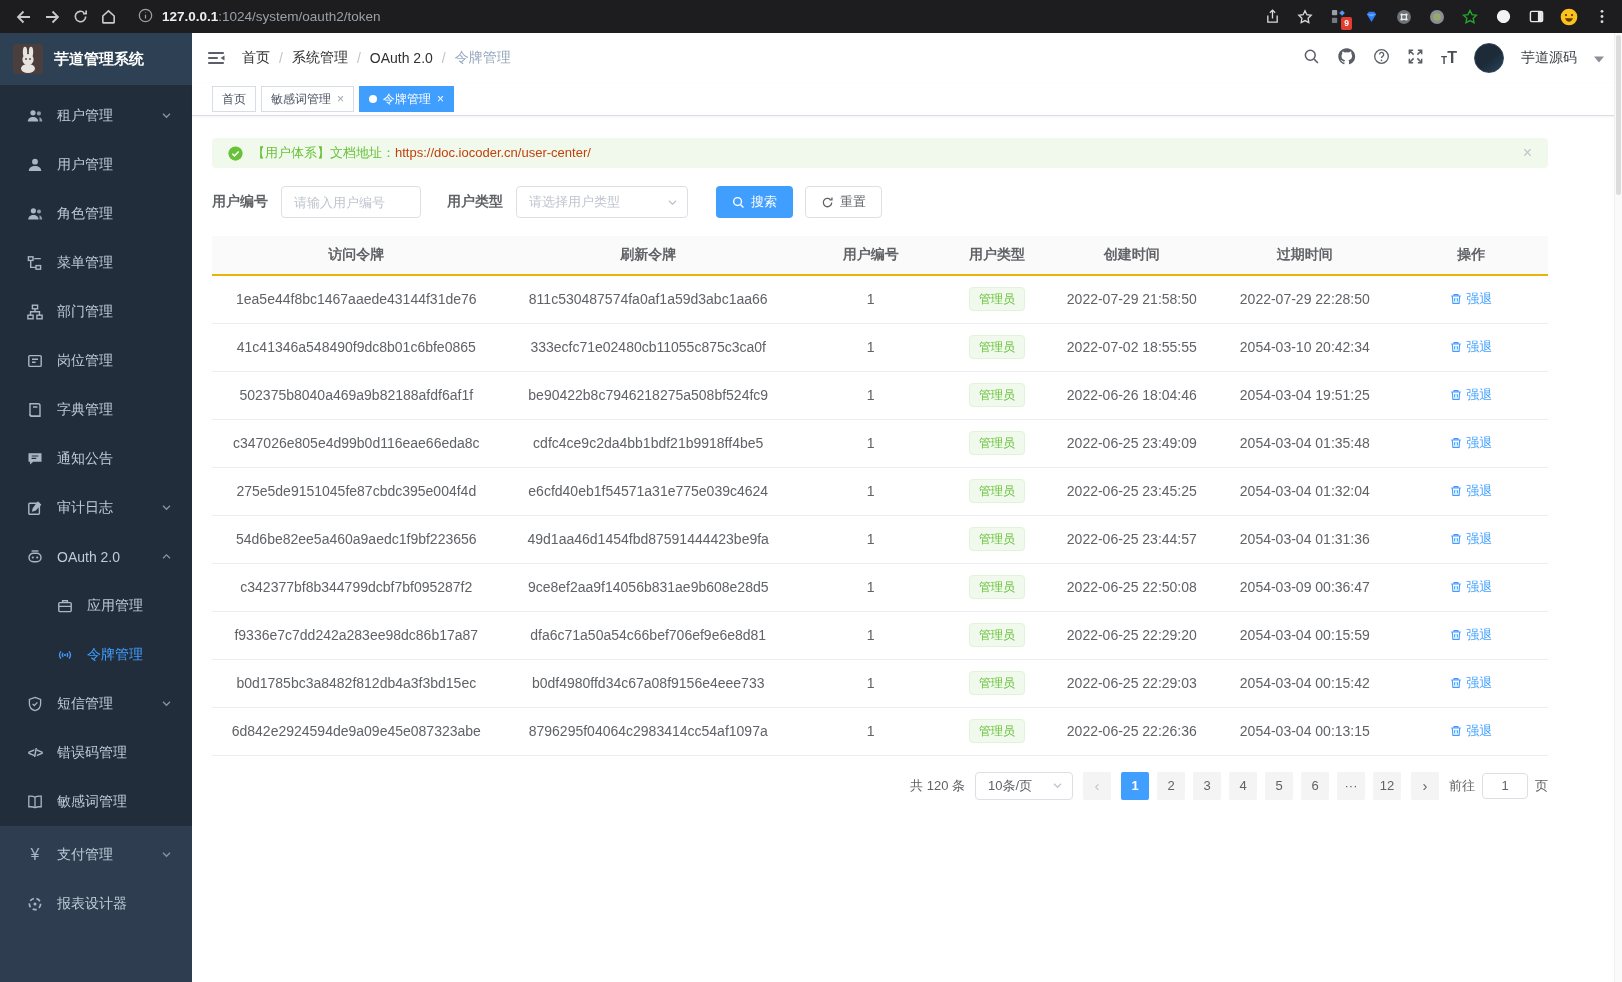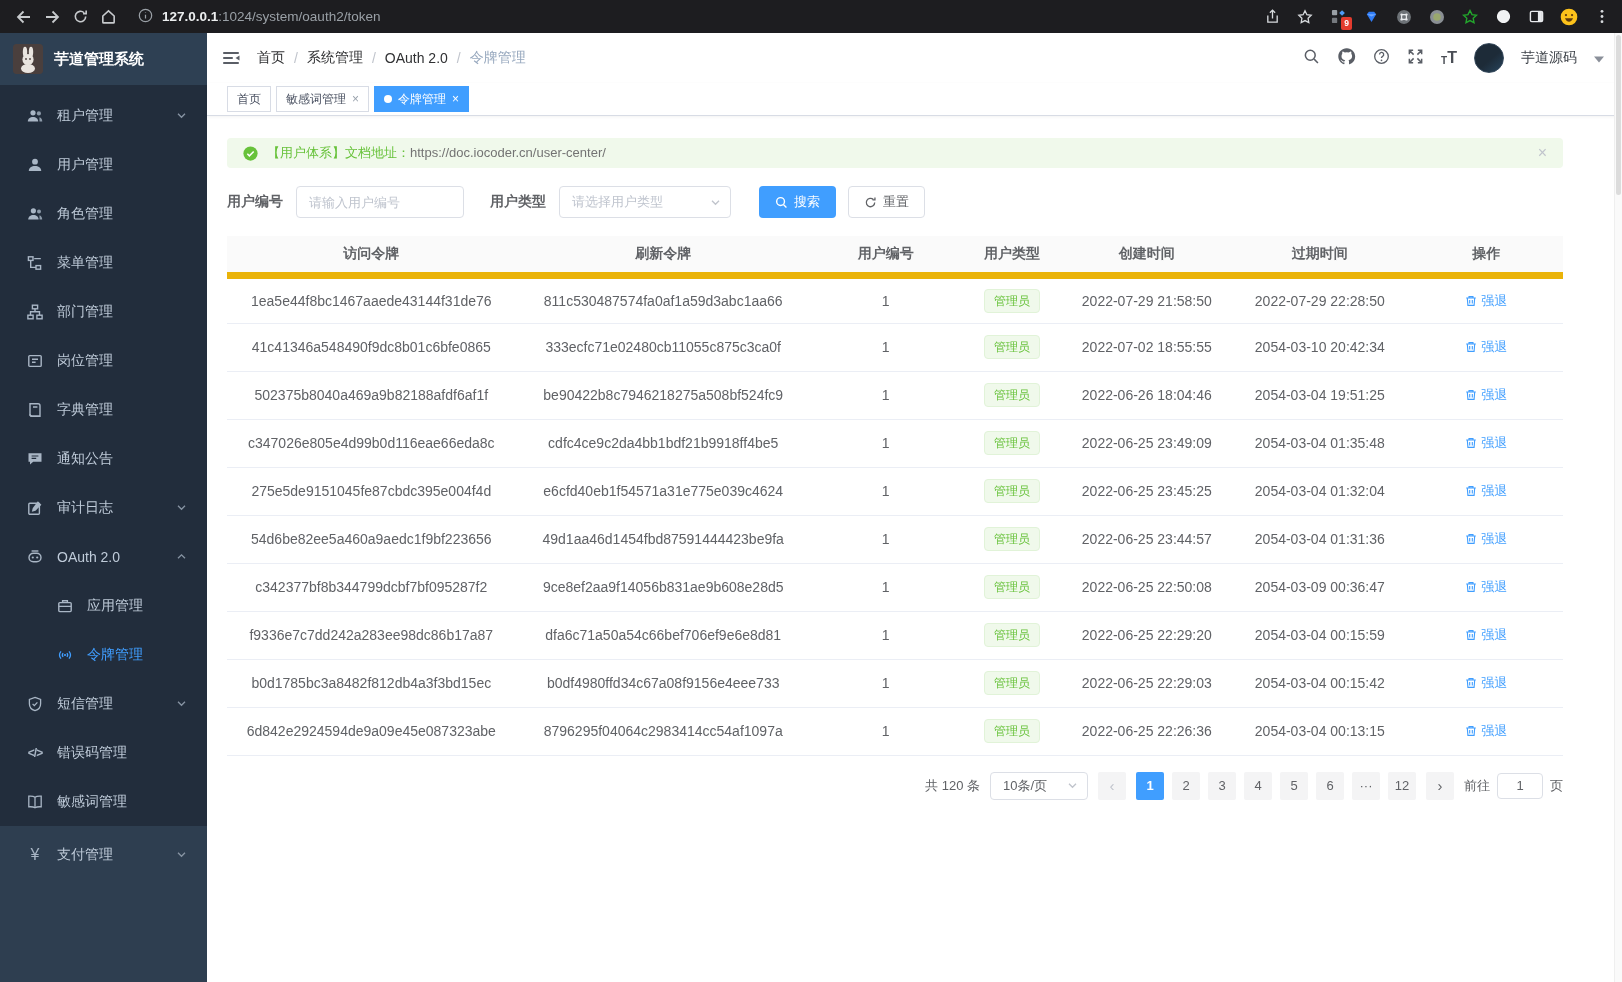--- a/index.html
+++ b/index.html
@@ -12,21 +12,21 @@
   .chrome .cbtn svg { display:block; }
   .urlwrap { display:flex; align-items:center; gap:9px; margin-left:16px; font-size:13.5px; cursor:text; }
   .urlwrap .host { color:#eceeef; font-weight:700; }
   .urlwrap .path { color:#9aa0a6; }
   .chrome-right { margin-left:auto; display:flex; align-items:center; gap:13px; }
   .ext { position:relative; width:20px; height:20px; display:flex; align-items:center; justify-content:center; cursor:pointer; color:#d7dadd; }
   .ext .badge { position:absolute; right:-4px; bottom:-3px; background:#e33b2e; color:#fff; font-size:8.5px; line-height:1; padding:2px 3px; border-radius:2px; font-weight:700; }
 
   
   .app { display:flex; height:949px; }
-  .sidebar { width:207px; background:#222d3c; display:flex; flex-direction:column; flex:none; }
+  .sidebar { width:192px; background:#222d3c; display:flex; flex-direction:column; flex:none; }
   .logo { height:52px; background:#2e4053; display:flex; align-items:center; gap:11px; padding:0 13px; color:#fff; font-size:15px; font-weight:600; cursor:pointer; }
   .logo-img { width:30px; height:30px; border-radius:3px; overflow:hidden; flex:none; }
   #menu { flex:1; display:flex; flex-direction:column; padding-top:6px; }
   .menu-item { height:49px; display:flex; align-items:center; padding:0 20px 0 26px; color:#bfcbd9; font-size:14px; cursor:pointer; flex:none; }
   .menu-item .mi-icon { width:18px; margin-right:13px; display:flex; justify-content:center; color:#a9b6c5; }
   .menu-item.sub { padding-left:56px; }
   .menu-item.active, .menu-item.active .mi-icon { color:#409EFF; }
   .menu-item .chev { margin-left:auto; color:#8794a3; display:flex; }
   .lower-group { flex:1; background:#2e3e50; padding-top:4px; }
   .txt-icon { font-size:12px; font-weight:700; letter-spacing:-1px; }
@@ -51,37 +51,37 @@
   .tab { height:26px; display:inline-flex; align-items:center; gap:6px; padding:0 9px; border:1px solid #d8dce5; background:#fff; color:#495060; font-size:12px; cursor:pointer; }
   .tab .dot { width:8px; height:8px; border-radius:50%; background:#fff; }
   .tab.active { background:#409EFF; border-color:#409EFF; color:#fff; }
   .tab .x { font-size:12px; color:#9aa3ad; line-height:1; }
   .tab.active .x { color:#fff; }
 
   .annotation { position:absolute; top:35px; left:474px; font-size:32px; font-weight:500; color:#fb3517; letter-spacing:1px; z-index:6; pointer-events:none; }
 
   .content { padding:22px 20px 0; width:1376px; }
   .banner { width:1336px; height:30px; background:#f0f9eb; border-radius:4px; display:flex; align-items:center; gap:9px; padding:0 16px; color:#67c23a; font-size:13px; }
-  .banner .btext a { color:#737373; text-decoration:none; cursor:pointer; }
+  .banner .btext a { color:#c2410c; text-decoration:none; cursor:pointer; }
   .bclose { margin-left:auto; color:#c0c4cc; font-size:16px; cursor:pointer; line-height:1; }
 
   .filters { display:flex; align-items:center; margin-top:18px; font-size:14px; color:#606266; width:1336px; }
   .filters label { font-weight:700; margin-right:13px; color:#606266; }
   .filters .group { display:flex; align-items:center; margin-right:26px; }
-  input.text { width:168px; height:32px; border:1px solid #dcdfe6; border-radius:4px; padding:0 12px; font-size:13px; color:#0f766e; outline:none; font-family:inherit; }
+  input.text { width:140px; height:32px; border:1px solid #dcdfe6; border-radius:4px; padding:0 12px; font-size:13px; color:#0f766e; outline:none; font-family:inherit; }
   ::placeholder { color:#bfc4ce; }
   .select { height:32px; border:1px solid #dcdfe6; border-radius:4px; background:#fff; display:flex; align-items:center; padding:0 9px 0 12px; font-size:13px; color:#bfc4ce; cursor:pointer; }
   .select.wide { width:172px; }
   .select .chev { margin-left:auto; color:#c0c4cc; display:flex; }
   .btn { height:32px; border-radius:4px; font-size:13px; display:inline-flex; align-items:center; gap:6px; padding:0 15px; cursor:pointer; border:1px solid transparent; font-family:inherit; }
   .btn.primary { background:#409EFF; color:#fff; margin-left:2px;justify-content:space-between; }
   .btn.plain { background:#fff; border-color:#dcdfe6; color:#606266; margin-left:12px; }
 
   table { width:1336px; border-collapse:collapse; table-layout:fixed; margin-top:18px; }
-  thead th { background:#fafafa; height:39px; font-size:14px; font-weight:600; color:#606266; border-bottom:7px solid #eab308; text-align:center; }
+  thead th { background:#fafafa; height:39px; font-size:14px; font-weight:600; color:#606266; border-bottom:2px solid #eab308; text-align:center; }
   tbody td { height:48px; font-size:14px; color:#606266; border-bottom:1px solid #ebeef5; text-align:center; white-space:nowrap; overflow:hidden; }
   .tag { display:inline-block; padding:2px 9px; font-size:12px; color:#67c23a; background:#f0f9eb; border:1px solid #e1f3d8; border-radius:4px; line-height:1.5; }
   .kick { color:#409EFF; font-size:13px; display:inline-flex; align-items:center; gap:4px; cursor:pointer; }
   .kick .ki { display:flex; }
 
   .pagination { width:1336px; margin-top:16px; display:flex; align-items:center; justify-content:flex-end; gap:10px; font-size:13px; color:#606266; }
   .select.small { width:98px; height:28px; color:#606266; }
   #pages { display:inline-flex; gap:8px; }
   .pg { min-width:28px; height:28px; border:none; border-radius:2px; background:#f4f4f5; color:#606266; font-size:13px; display:inline-flex; align-items:center; justify-content:center; cursor:pointer; font-family:inherit; }
   .pg.active { background:#409EFF; color:#fff; font-weight:600; }
@@ -412,20 +412,31 @@
           <div class="menu-item">
             <span class="mi-icon">
               <span class="txt-icon yen">¥</span>
             </span>
             <span class="mi-label">支付管理</span>
             <span class="chev">
               <svg width="11" height="11" viewBox="0 0 11 11" fill="none" stroke="currentColor" stroke-width="1.3">
                 <path d="M2 3.8l3.5 3.5L9 3.8"></path>
               </svg>
             </span>
+          </div>
+          <div class="menu-item">
+            <span class="mi-icon">
+              <svg viewBox="0 0 16 16" width="16" height="16">
+                <g fill="none" stroke="currentColor" stroke-width="1.7">
+                  <circle cx="8" cy="8" r="5.6" stroke-dasharray="4.2 2.6"></circle>
+                </g>
+                <circle cx="8" cy="8" r="1.5" fill="currentColor"></circle>
+              </svg>
+            </span>
+            <span class="mi-label">报表设计器</span>
           </div>
         </div>
     </nav>
   </aside>
 
   <div class="main">
     <header class="navbar">
       <span class="hamburger">
           <svg viewBox="0 0 20 20" width="20" height="20" fill="currentColor">
             <rect x="2" y="4" width="16" height="1.9" rx=".9"></rect>

